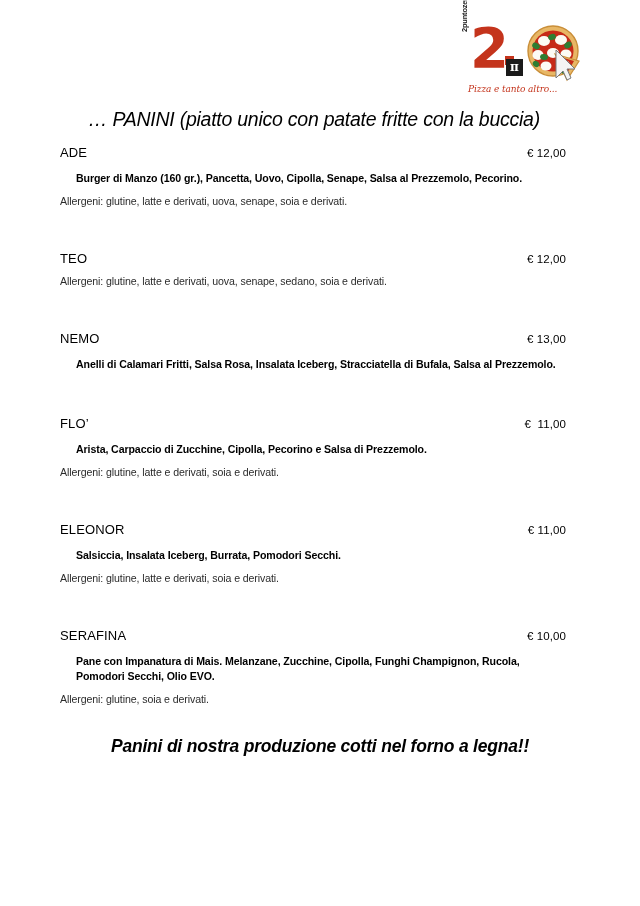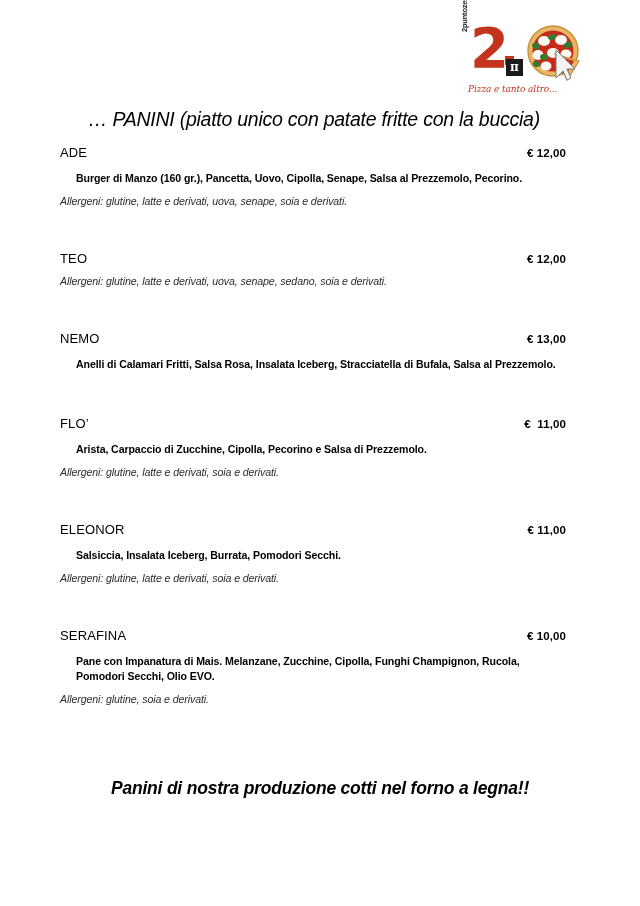--- a/index.html
+++ b/index.html
@@ -137,48 +137,47 @@
     align-items: baseline;
     width: 100%;
   }
   .item-name {
     font-size: 13px;
     font-weight: normal;
     letter-spacing: 0.15px;
   }
   .item-price {
     font-size: 11.5px;
-    font-weight: bold;
+    font-weight: normal;
     letter-spacing: 0.1px;
     white-space: pre;
   }
   .item-desc {
     margin-top: 11px;
     font-size: 10.6px;
     font-weight: bold;
     line-height: 15px;
     letter-spacing: -0.1px;
     max-width: 500px;
     padding-left: 16px;
   }
   .item-allergens {
     margin-top: 9px;
     font-size: 10.6px;
-    font-style: italic;
     font-weight: normal;
     color: #2b2b2b;
     letter-spacing: -0.1px;
   }
 
   
   .footer-note {
     position: absolute;
     left: 0;
     right: 0;
-    top: 778px;
+    top: 736px;
     text-align: center;
     font-size: 17.5px;
     font-weight: bold;
     font-style: italic;
     letter-spacing: -0.2px;
   }
 </style>
 </head>
 <body>
 

